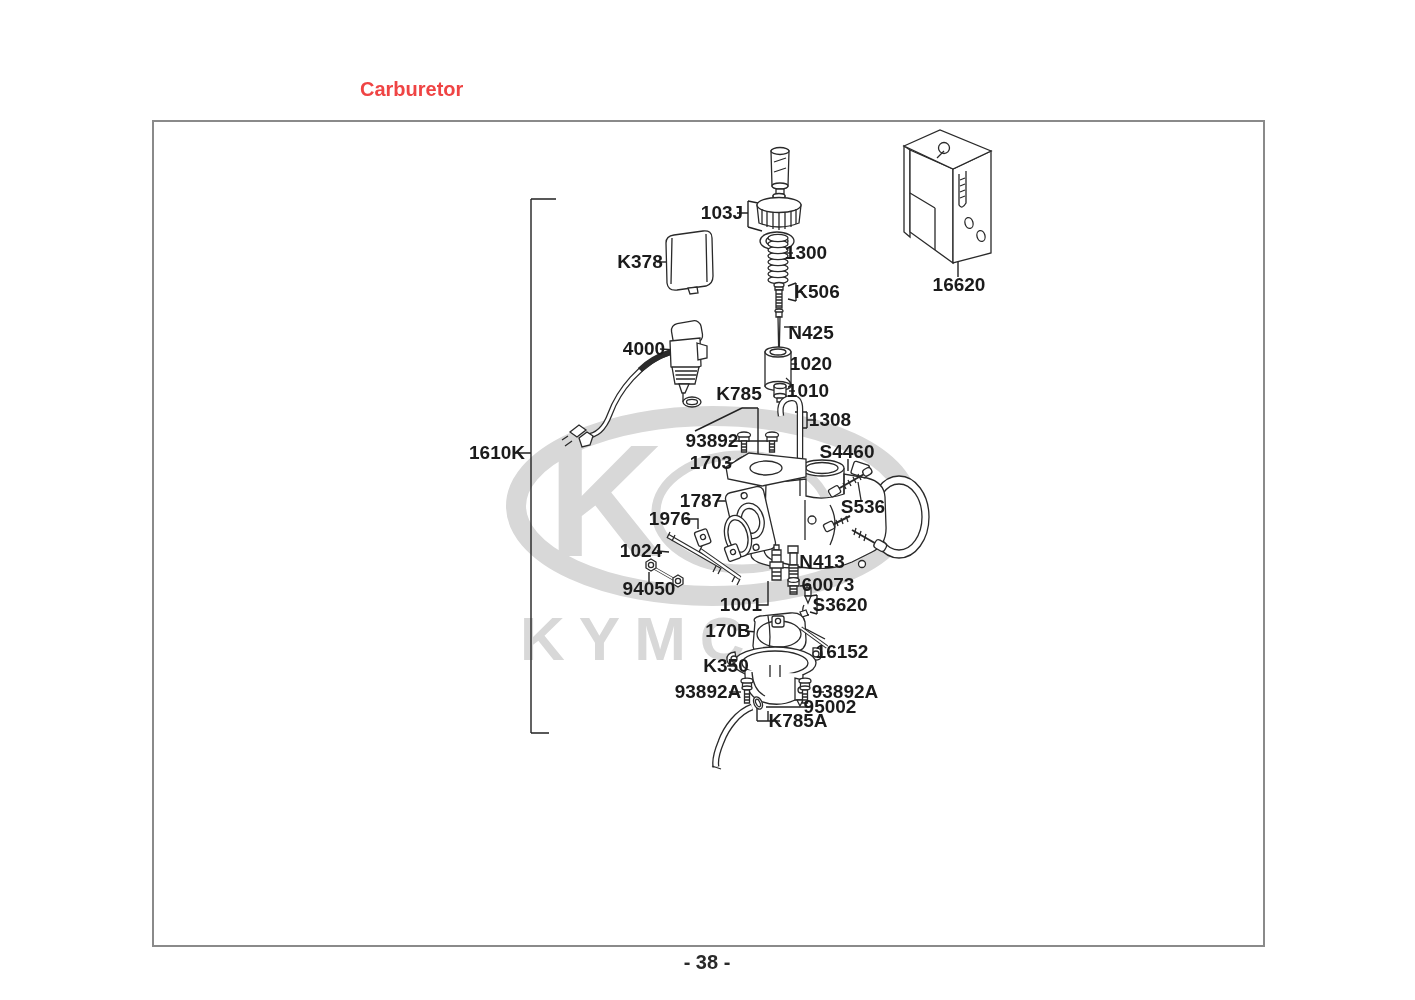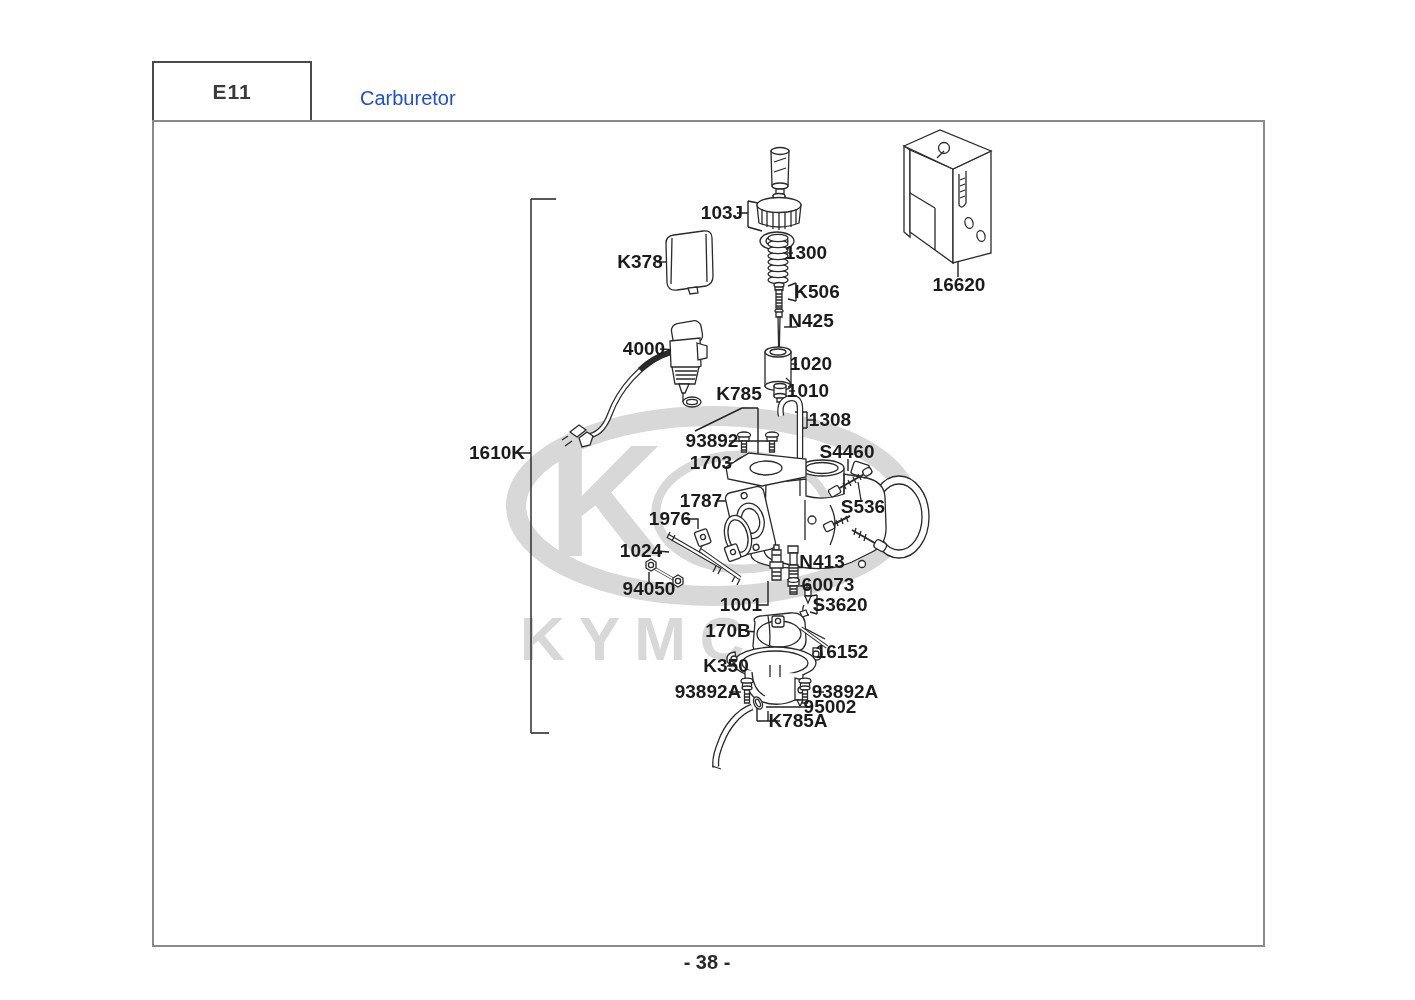--- a/index.html
+++ b/index.html
@@ -3,42 +3,39 @@
 <meta charset="utf-8">
 <style>
   html,body{margin:0;padding:0;background:#fff;}
   #page{position:relative;width:1415px;height:1000px;background:#fff;overflow:hidden;
         font-family:"Liberation Sans", sans-serif;}
   #frame{position:absolute;left:152px;top:120px;width:1109px;height:823px;
          border:2px solid #8a8a8a;background:transparent;}
   #code-box{position:absolute;left:152px;top:61px;width:156px;height:58px;
             border:2px solid #4a4a4a;border-bottom:none;display:flex;align-items:center;justify-content:center;}
   #code-box span{font-size:21px;font-weight:bold;color:#3a3a3a;letter-spacing:1px;}
-  #doc-title{position:absolute;left:360px;top:87px;font-size:20px;font-weight:normal;color:#1d4ed8;}
+  #doc-title{position:absolute;left:360px;top:78px;font-size:20px;font-weight:bold;color:#ef4444;}
   #page-num{position:absolute;left:707px;top:962px;transform:translate(-50%,-50%);
             font-size:20px;font-weight:bold;color:#2a2a2a;}
   svg{position:absolute;left:0;top:0;}
   .plabel{position:absolute;transform:translate(-50%,-50%);font-size:19px;font-weight:bold;
           color:#1b1b1b;white-space:nowrap;}
   .ln{stroke:#2a2a2a;stroke-width:1.3;fill:none;}
   .pt{stroke:#2a2a2a;stroke-width:1.3;fill:#fff;}
   .leader{stroke:#222;stroke-width:1.4;fill:none;}
   .to{stroke:#2a2a2a;fill:none;}
   .ti{stroke:#fff;fill:none;}
   .wm{fill:#d8d8d8;}
   .wmtext{font-weight:bold;letter-spacing:14px;font-size:62px;fill:#d8d8d8;}
 </style>
 </head>
 <body>
 
 <div id="page">
 
-  <div id="code-box">
-    <span>E11</span>
-  </div>
   <div id="doc-title">Carburetor</div>
   <div id="frame"></div>
 
   <svg width="1415" height="1000" viewBox="0 0 1415 1000">
 
     <g>
       <ellipse cx="712" cy="506" rx="196" ry="90" fill="none" stroke="#d8d8d8" stroke-width="20"></ellipse>
       <text x="548" y="556" class="wm" font-size="160" font-weight="bold">K</text>
       <ellipse cx="742" cy="512" rx="86" ry="57" fill="none" stroke="#d8d8d8" stroke-width="9"></ellipse>
       <text x="520" y="660" class="wmtext">KYMCO</text>
@@ -374,21 +371,21 @@
       <path class="ln" d="M960,180 l5,-2 M960,186 l5,-2 M960,192 l5,-2 M960,198 l5,-2"></path>
       <path d="M904,146 L940,130 L991,151 L953,169 Z"></path>
       <circle cx="944" cy="148" r="5.5"></circle>
       <path class="ln" stroke-width="3" d="M937,158 L944,151"></path>
     </g>
   </svg>
 
   <div class="plabel" style="left:722px;top:213px">103J</div>
   <div class="plabel" style="left:806px;top:253px">1300</div>
   <div class="plabel" style="left:817px;top:292px">K506</div>
-  <div class="plabel" style="left:811px;top:321px">N425</div>
+  <div class="plabel" style="left:811px;top:333px">N425</div>
   <div class="plabel" style="left:640px;top:262px">K378</div>
   <div class="plabel" style="left:644px;top:349px">4000</div>
   <div class="plabel" style="left:811px;top:364px">1020</div>
   <div class="plabel" style="left:808px;top:391px">1010</div>
   <div class="plabel" style="left:739px;top:394px">K785</div>
   <div class="plabel" style="left:830px;top:420px">1308</div>
   <div class="plabel" style="left:712px;top:441px">93892</div>
   <div class="plabel" style="left:711px;top:463px">1703</div>
   <div class="plabel" style="left:847px;top:452px">S4460</div>
   <div class="plabel" style="left:701px;top:501px">1787</div>

